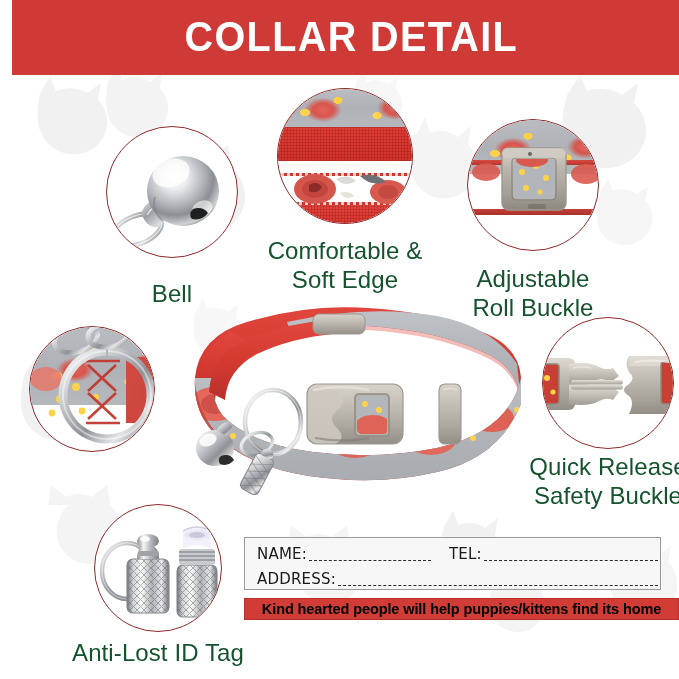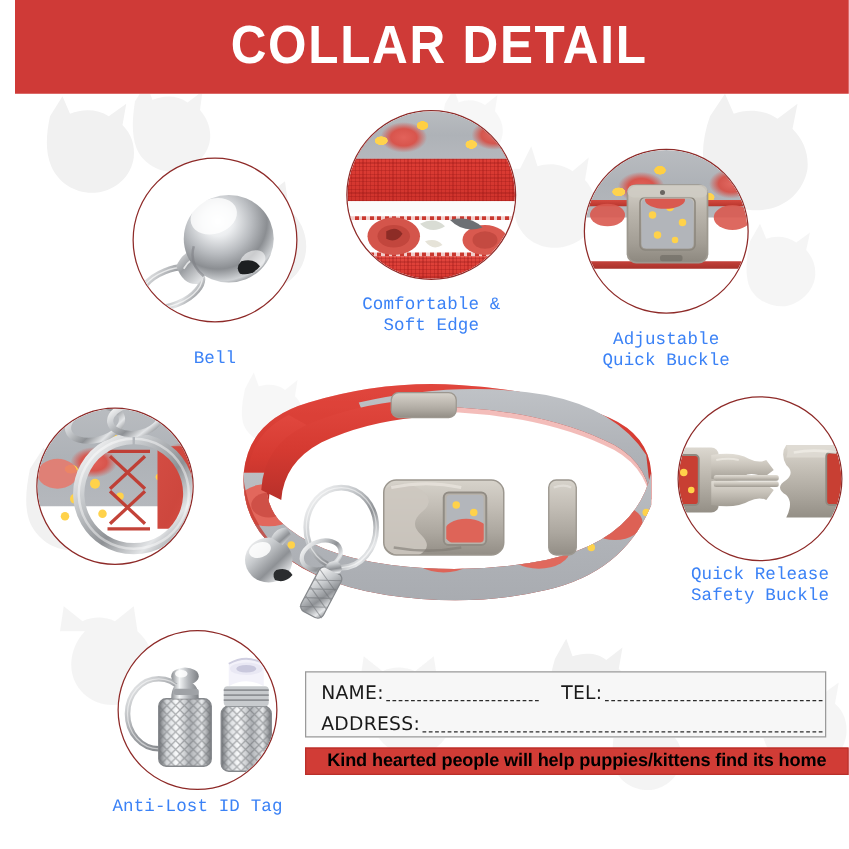--- a/index.html
+++ b/index.html
@@ -37,22 +37,22 @@
   .circle{
     position:absolute;border-radius:50%;
     border:1.3px solid #8e2a28;
     overflow:hidden;background:#fff;
     box-sizing:border-box;
   }
   .circle-inner{position:absolute;inset:0;overflow:hidden;border-radius:50%;}
 
   .caption{
     position:absolute;
-    font-family:Liberation Mono, monospace;
-    font-size:14px;color:#3b82f6;
+    font-family:Liberation Sans, sans-serif;
+    font-size:24px;color:#14532d;
     line-height:1.22;
     text-align:center;
     white-space:pre-line;
     letter-spacing:.1px;
   }
   .caption.left{text-align:left;}
 
   
   .fabric{
     position:absolute;inset:0;
@@ -243,21 +243,21 @@
           <ellipse cx="64" cy="40" rx="16" ry="7" fill="#d9594f"></ellipse>
         </g>
         <rect x="34" y="28" width="64" height="62" rx="7" fill="none" stroke="#9d988f" stroke-width="1.4"></rect>
         <rect x="34" y="28" width="64" height="10" rx="5" fill="#cfcbc3" opacity=".85"></rect>
         <rect x="60" y="84" width="18" height="5" rx="2" fill="#6f6b64" opacity=".65"></rect>
         <circle cx="62" cy="34" r="2" fill="#3f3b37" opacity=".7"></circle>
       </svg>
     </div>
   </div>
   <div class="caption" style="left:443px;top:264px;width:156px;">Adjustable
-Quick Buckle</div>
+Roll Buckle</div>
 
   <div class="circle" style="left:17px;top:326px;width:126px;height:126px;">
     <div class="circle-inner">
       <div class="fabric" style="left:-20px;top:24px;width:150px;height:78px;inset:auto;"></div>
       <svg viewBox="0 0 126 126" width="126" height="126" style="position:absolute;inset:0;">
         <defs>
           <linearGradient id="drG" x1="0" y1="0" x2="1" y2="1">
             <stop offset="0%" stop-color="#ffffff"></stop>
             <stop offset="30%" stop-color="#c6c9cc"></stop>
             <stop offset="58%" stop-color="#8e9195"></stop>

